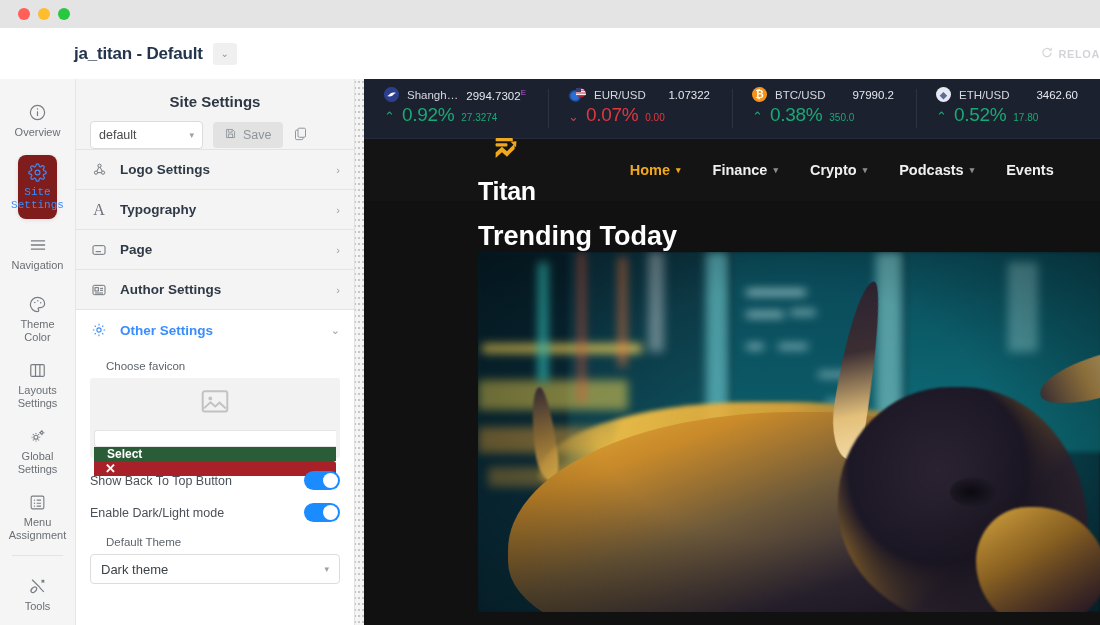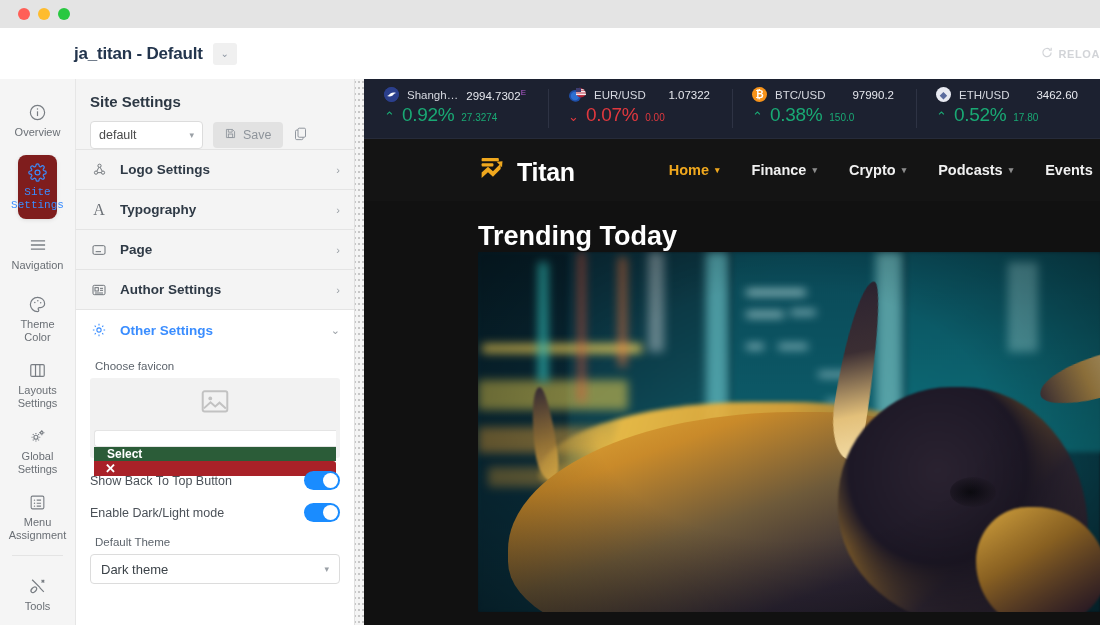--- a/index.html
+++ b/index.html
@@ -67,21 +67,21 @@
   .rail-item.active .rail-label { color: #3a8dff; }
   .rail-item.active .rail-icon { color: #3a8dff; }
   .rail-sep { height: 1px; background: #e4e4e4; margin: 6px 12px; }
 
   
   .panel {
     width: 279px; flex: 0 0 279px;
     background: #f4f4f4; border-right: 1px solid #e0e0e0;
     display: flex; flex-direction: column; overflow: hidden;
   }
-  .panel-head { padding: 14px 14px 0 14px; }
+  .panel-head { padding: 14px 14px 0 14px; text-align: center; }
   .panel-title { font-size: 15px; font-weight: bold; color: #2d3844; }
   .panel-controls { display: flex; align-items: center; gap: 10px; margin-top: 11px; }
   .select-box {
     width: 113px; height: 28px; background: #fff;
     border: 1px solid #dcdcdc; border-radius: 4px;
     display: flex; align-items: center; justify-content: space-between;
     padding: 0 8px; font-size: 12.5px; color: #4a4a4a;
   }
   .select-box .caret { color: #9aa0a6; font-size: 9px; }
   .save-btn {
@@ -99,21 +99,21 @@
     background: #f4f4f4;
   }
   .acc-row .acc-ico { color: #6d7278; display: flex; width: 18px; justify-content: center; }
   .acc-row .acc-label { font-size: 13.5px; color: #2f3a46; font-weight: bold; flex: 1; }
   .acc-row .acc-arrow { color: #9aa0a6; font-size: 11px; }
   .acc-row.open { background: #ffffff; border-bottom: none; }
   .acc-row.open .acc-ico { color: #3a8dff; }
   .acc-row.open .acc-label { color: #3a8dff; }
 
   .acc-body { background: #ffffff; padding: 4px 14px 14px 14px; flex: 1; }
-  .field-label { font-size: 11.5px; color: #5d646c; margin: 6px 5px 6px; }
+  .field-label { font-size: 11.5px; color: #5d646c; margin: 6px 16px 6px; }
   .media-box { background: #f2f2f2; border-radius: 3px; padding: 0; }
   .media-preview {
     height: 52px; display: flex; align-items: center; justify-content: center;
     color: #c2c2c2;
   }
   .media-input-row { display: flex; align-items: stretch; height: 28px; padding: 0 4px 6px 4px; flex-direction: column; }
   .media-input {
     flex: 1; background: #ffffff; border: 1px solid #e4e4e4; border-right: none;
     border-radius: 3px 0 0 3px;
   }
@@ -187,21 +187,21 @@
   .tk-pct { font-size: 19px; font-weight: 300; letter-spacing: -0.3px; }
   .tk-chg { font-size: 10px; }
   .up { color: #19a974; }
   .down { color: #e0383e; }
 
   .site-nav {
     height: 62px; background: #141414;
     display: flex; align-items: center;
     padding-left: 114px; gap: 0;
   }
-  .brand { display: flex; align-items: flex-end; gap: 10px; }
+  .brand { display: flex; align-items: center; gap: 10px; flex-direction: column; }
   .brand-name {
     font-size: 25px; font-weight: bold; color: #ffffff; letter-spacing: -0.3px;
   }
   .nav-links { display: flex; align-items: center; gap: 32px; margin-left: 94px; }
   .nav-link {
     font-size: 14.5px; font-weight: bold; color: #f0f0f0;
     display: flex; align-items: center; gap: 6px; white-space: nowrap; cursor: pointer;
   }
   .nav-link.active { color: #f0a81e; }
   .nav-link .nv-caret { font-size: 9px; opacity: .55; }
@@ -590,21 +590,21 @@
         <div class="tk-top">
           <span class="tk-badge" style="background:#f7931a;">
             <span style="font-size:10px;">₿</span>
           </span>
           <span class="tk-name">BTC/USD</span>
           <span class="tk-price">97990.2</span>
         </div>
         <div class="tk-bottom">
           <span class="tk-arrow up">⌃</span>
           <span class="tk-pct up">0.38%</span>
-          <span class="tk-chg up">150.0</span>
+          <span class="tk-chg up">350.0</span>
         </div>
       </div>
 
       <div class="ticker-item">
         <div class="tk-top">
           <span class="tk-badge" style="background:#e8eaf2;color:#5a6b9e;">
             <span style="font-size:9px;">◆</span>
           </span>
           <span class="tk-name">ETH/USD</span>
           <span class="tk-price">3462.60</span>

